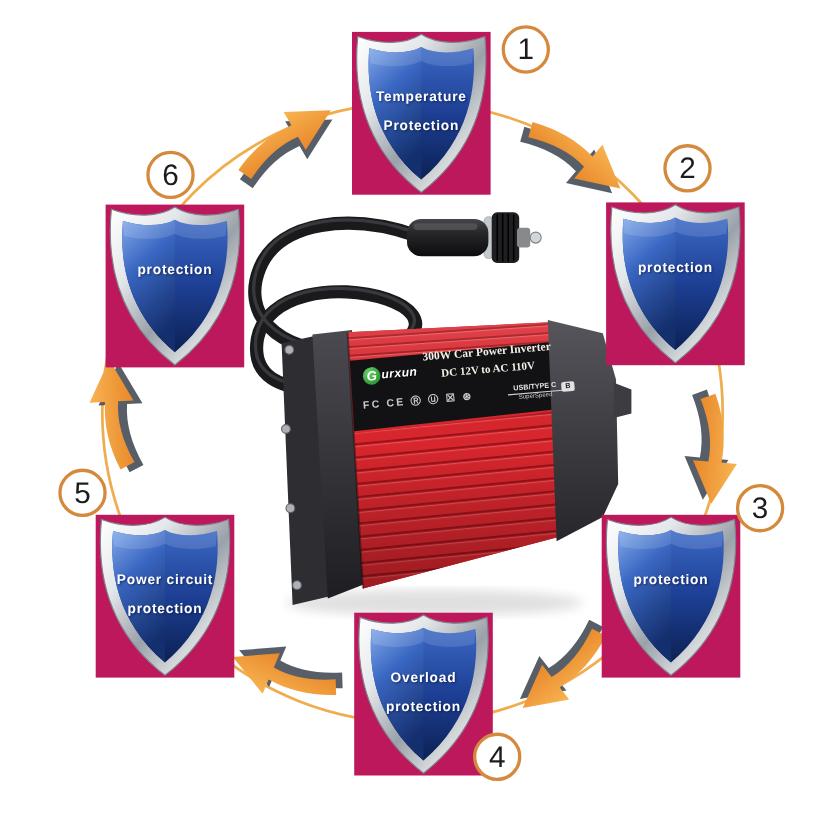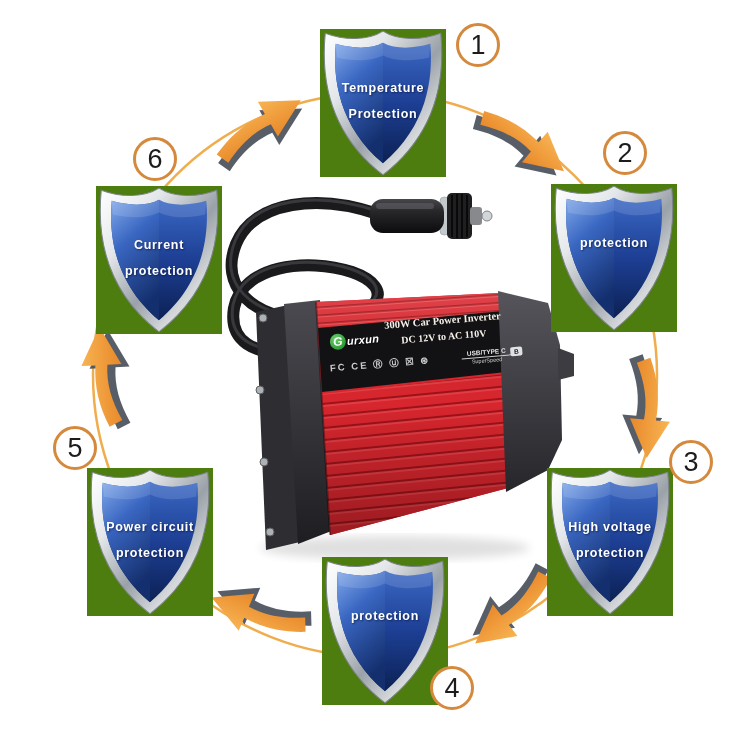--- a/index.html
+++ b/index.html
@@ -1,20 +1,20 @@
 <!DOCTYPE html>
 <html><head>
 <meta charset="utf-8">
 <style>
   html,body{margin:0;padding:0;background:#fff;}
   #stage{position:relative;width:750px;height:750px;background:#ffffff;overflow:hidden;
          font-family:"Liberation Sans",sans-serif;}
   #scene{position:absolute;left:0;top:0;z-index:1;}
 
-  .shield{position:absolute;width:126px;height:148px;background:#4d7c0f;z-index:3;}
+  .shield{position:absolute;width:126px;height:148px;background:#be185d;z-index:3;}
   .shield svg{display:block;}
   .shield-label{position:absolute;left:0;right:0;top:46px;text-align:center;color:#ffffff;
     font-weight:bold;font-size:12.5px;letter-spacing:.7px;line-height:26px;
     text-shadow:1px 1px 2px rgba(0,10,50,.6);}
   .numbadge{position:absolute;width:38px;height:38px;border-radius:50%;border:3px solid #d5893c;
     background:#ffffff;color:#1c1c1c;font-size:27px;font-weight:400;line-height:38px;
     text-align:center;z-index:4;}
   #b1{left:456px;top:23px;} #b2{left:603px;top:131px;} #b3{left:669px;top:440px;}
   #b4{left:430px;top:666px;} #b5{left:53px;top:426px;} #b6{left:133px;top:137px;}
   #s1{left:320px;top:29px;} #s2{left:551px;top:184px;} #s3{left:547px;top:468px;}
@@ -196,47 +196,46 @@
       </svg>
     <div class="shield-label">
       <div>protection</div>
     </div>
   </div>
   <div class="shield" id="s3">
     <svg width="126" height="148" viewBox="0 0 120 140" preserveAspectRatio="none">
         <use href="#shieldShape"></use>
       </svg>
     <div class="shield-label">
-      <div>High voltage</div>
       <div>protection</div>
     </div>
   </div>
   <div class="shield" id="s4">
     <svg width="126" height="148" viewBox="0 0 120 140" preserveAspectRatio="none">
         <use href="#shieldShape"></use>
       </svg>
     <div class="shield-label">
+      <div>Overload</div>
       <div>protection</div>
     </div>
   </div>
   <div class="shield" id="s5">
     <svg width="126" height="148" viewBox="0 0 120 140" preserveAspectRatio="none">
         <use href="#shieldShape"></use>
       </svg>
     <div class="shield-label">
       <div>Power circuit</div>
       <div>protection</div>
     </div>
   </div>
   <div class="shield" id="s6">
     <svg width="126" height="148" viewBox="0 0 120 140" preserveAspectRatio="none">
         <use href="#shieldShape"></use>
       </svg>
     <div class="shield-label">
-      <div>Current</div>
       <div>protection</div>
     </div>
   </div>
 
   <div class="numbadge" id="b1">1</div>
   <div class="numbadge" id="b2">2</div>
   <div class="numbadge" id="b3">3</div>
   <div class="numbadge" id="b4">4</div>
   <div class="numbadge" id="b5">5</div>
   <div class="numbadge" id="b6">6</div>

